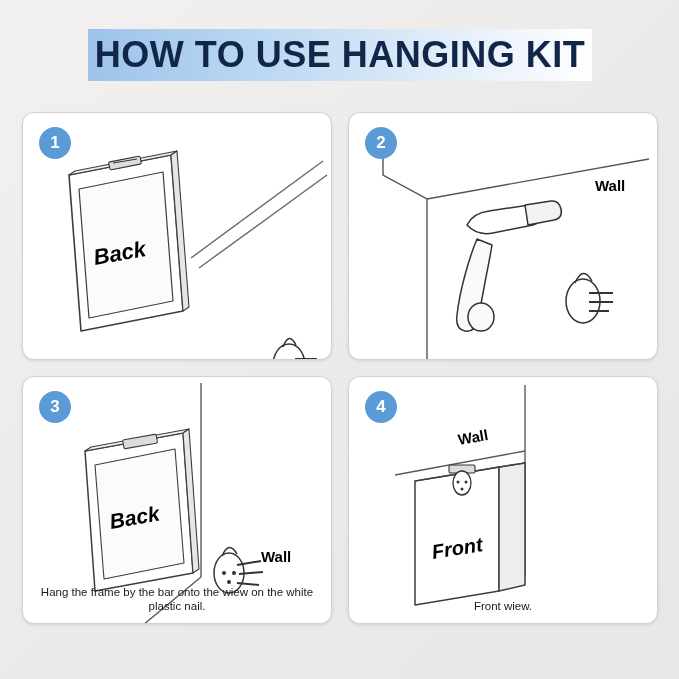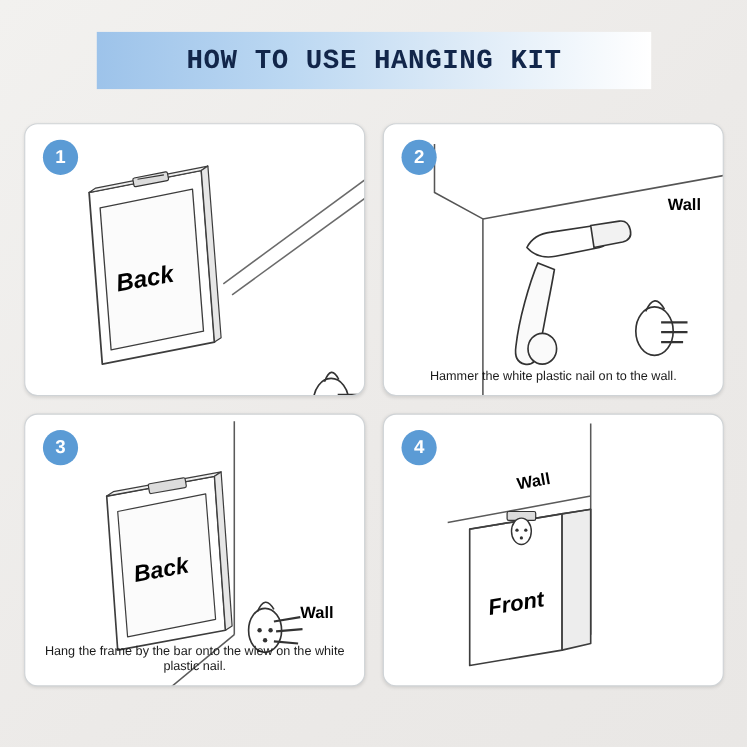--- a/index.html
+++ b/index.html
@@ -27,23 +27,23 @@
     left: 88px;
     top: 29px;
     width: 504px;
     height: 52px;
     background: linear-gradient(90deg, #9dc3ea 0%, #bcd8f2 35%, #dceaf7 65%, #ffffff 100%);
     display: flex;
     align-items: center;
     justify-content: center;
   }
   .header-title {
-    font-family: Liberation Mono, monospace;
+    font-family: Liberation Sans, sans-serif;
     font-weight: bold;
-    font-size: 25px;
+    font-size: 36px;
     letter-spacing: 0.5px;
     color: #12264a;
     white-space: nowrap;
   }
 
   
   .grid {
     position: absolute;
     left: 22px;
     top: 112px;
@@ -86,21 +86,20 @@
     text-align: center;
     font-size: 11.5px;
     line-height: 14px;
     color: #1a1a1a;
   }
   .art {
     position: absolute;
     left: 0; top: 0;
     width: 310px;
     height: 248px;
-    padding-left: 12px;
   }
   .svg-art { display: block; }
 </style>
 </head>
 <body>
 
 <div class="page">
 
   <div class="header">
     <div class="header-title">HOW TO USE HANGING KIT</div>
@@ -165,21 +164,20 @@
             <ellipse cx="18" cy="20" rx="17" ry="22" fill="#ffffff" stroke="#333" stroke-width="1.5"></ellipse>
             <path d="M10 2 q8 -18 17 -2" fill="none" stroke="#333" stroke-width="1.5"></path>
             <line x1="24" y1="12" x2="48" y2="12" stroke="#333" stroke-width="2"></line>
             <line x1="24" y1="21" x2="48" y2="21" stroke="#333" stroke-width="2"></line>
             <line x1="24" y1="30" x2="44" y2="30" stroke="#333" stroke-width="2"></line>
           </g>
 
           <text x="246" y="78" font-family="Liberation Sans, sans-serif" font-size="15" font-weight="bold" fill="#000">Wall</text>
         </svg>
       </div>
-      <div class="caption">Hammer the white plastic nail on to the wall.</div>
     </div>
 
     <div class="card">
       <div class="badge">3</div>
       <div class="art">
         <svg class="svg-art" width="310" height="248" viewBox="0 0 310 248" xmlns="http://www.w3.org/2000/svg">
           <g fill="none" stroke="#5a5a5a" stroke-width="1.4">
 
             <line x1="178" y1="6" x2="178" y2="200"></line>
             <line x1="178" y1="200" x2="120" y2="248"></line>
@@ -229,16 +227,17 @@
             <rect x="0" y="2" width="26" height="8" rx="1.5" fill="#dcdcdc" stroke="#333" stroke-width="1.1"></rect>
             <ellipse cx="13" cy="20" rx="9" ry="12" fill="#ffffff" stroke="#333" stroke-width="1.3"></ellipse>
             <circle cx="9" cy="19" r="1.5" fill="#333"></circle>
             <circle cx="17" cy="19" r="1.5" fill="#333"></circle>
             <circle cx="13" cy="26" r="1.5" fill="#333"></circle>
           </g>
           <text x="110" y="68" transform="rotate(-10 110 68)" font-family="Liberation Sans, sans-serif" font-size="15" font-weight="bold" fill="#000">Wall</text>
           <text x="84" y="182" transform="rotate(-9 84 182)" font-family="Liberation Sans, sans-serif" font-size="20" font-weight="bold" font-style="italic" fill="#000">Front</text>
         </svg>
       </div>
+      <div class="caption">Front wiew.</div>
     </div>
 
   </div>
 </div>
 
 </body></html>

